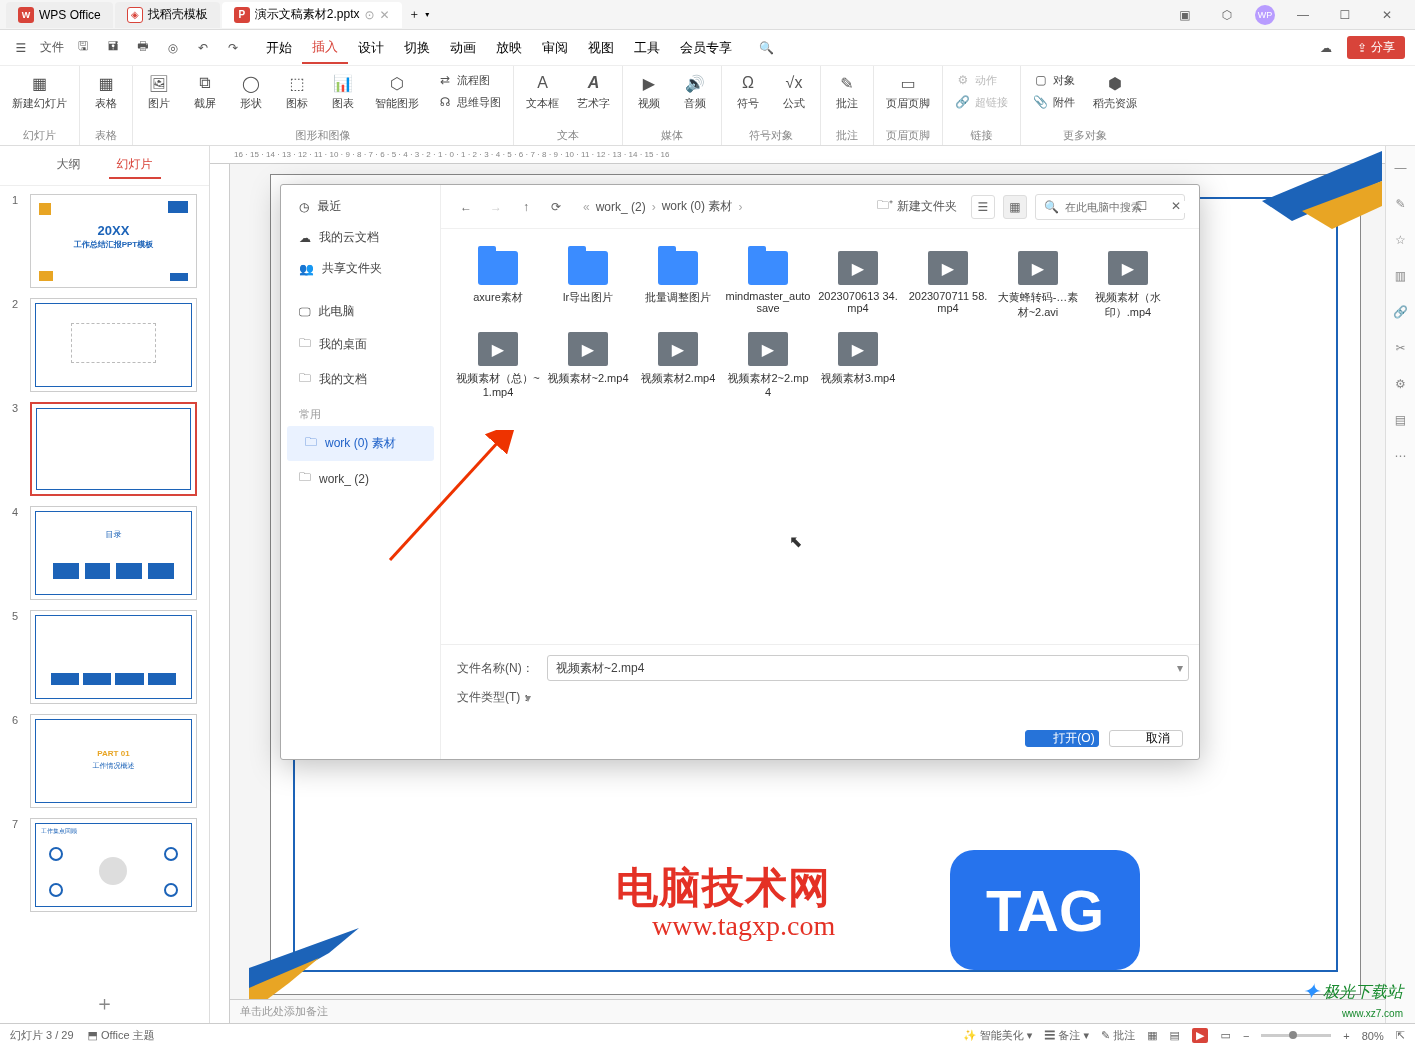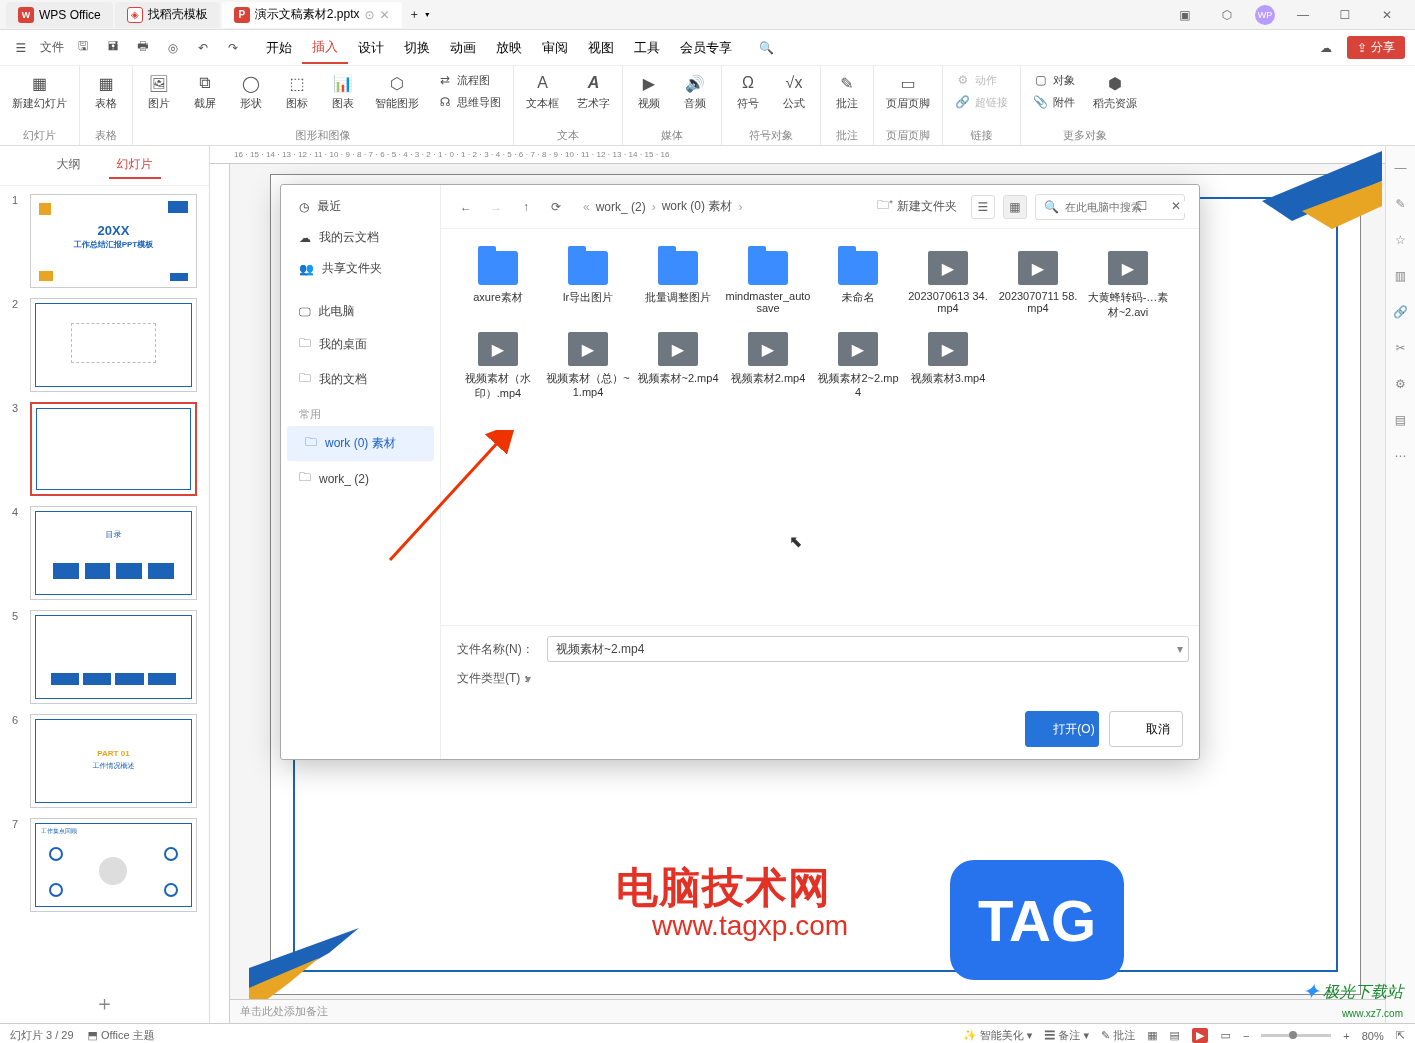--- a/index.html
+++ b/index.html
@@ -69,28 +69,28 @@
 .file-grid { flex: 1; padding: 16px 12px; display: flex; flex-wrap: wrap; gap: 0; align-content: flex-start; overflow: auto; }
 .file-item { width: 90px; display: flex; flex-direction: column; align-items: center; gap: 5px; padding: 6px 2px; font-size: 11px; text-align: center; color: #333; word-break: break-all; }
 .folder-icon { width: 40px; height: 34px; background: #3b8cff; border-radius: 3px; position: relative; }
 .folder-icon::before { content: ''; position: absolute; top: -5px; left: 0; width: 18px; height: 8px; background: #3b8cff; border-radius: 2px 2px 0 0; }
 .video-icon { width: 40px; height: 34px; background: #6e7780; border-radius: 2px; display: flex; align-items: center; justify-content: center; color: #fff; font-size: 16px; }
 .dlg-footer { padding: 10px 16px; border-top: 1px solid #eee; }
 .dlg-row { display: flex; align-items: center; gap: 10px; margin-bottom: 8px; }
 .dlg-row label { width: 80px; font-size: 12px; color: #555; text-align: left; }
 .dlg-row select,.dlg-row input[type=text] { flex: 1; height: 26px; border: 1px solid #ccc; border-radius: 3px; padding: 0 8px; font-size: 12px; color: #444; background: #fff; }
 .dlg-actions { display: flex; justify-content: flex-end; gap: 10px; padding: 6px 16px 12px; }
-.btn { min-width: 74px; height: 36px; border: 1px solid #ccc; border-radius: 3px; background: #fff; font-size: 12px; display: flex; align-items: center; justify-content: center; padding-left: 24px; }
+.btn { min-width: 74px; height: 17px; border: 1px solid #ccc; border-radius: 3px; background: #fff; font-size: 12px; display: flex; align-items: center; justify-content: center; padding-left: 24px; }
 .btn.primary { background: #2673d9; color: #fff; border-color: #2673d9; }
 
 .arrow-annot { position: absolute; left: 370px; top: 430px; width: 160px; height: 140px; pointer-events: none; }
 
 .watermark1 { position: absolute; left: 616px; top: 860px; font-size: 42px; font-weight: 900; color: #e43125; font-family: "SimHei", sans-serif; letter-spacing: 1px; }
-.watermark2 { position: absolute; left: 652px; top: 910px; font-size: 28px; color: #e43125; font-family: Liberation Sans, sans-serif; }
-.tag-badge { position: absolute; left: 950px; top: 850px; width: 174px; height: 120px; background: #2673ed; border-radius: 24px; display: flex; align-items: center; justify-content: center; color: #fff; font-size: 58px; font-weight: 900; font-family: Arial; margin-top: 10px; }
+.watermark2 { position: absolute; left: 652px; top: 910px; font-size: 28px; color: #e43125; font-family: Liberation Serif, serif; }
+.tag-badge { position: absolute; left: 950px; top: 850px; width: 190px; height: 120px; background: #2673ed; border-radius: 24px; display: flex; align-items: center; justify-content: center; color: #fff; font-size: 58px; font-weight: 900; font-family: Arial; }
 .jg-badge { position: absolute; right: 12px; bottom: 38px; font-size: 16px; font-style: italic; color: #188a2e; display: flex; align-items: center; gap: 3px; }
 .jg-badge span:first-child { color: #2b91ff; font-size: 22px; }
 .jg-url { position: absolute; right: 12px; bottom: 24px; font-size: 10px; color: #188a2e; }
 
 .add-slide { text-align: center; font-size: 20px; color: #888; padding: 6px; }
 </style>
 </head>
 <body>
 
 <div class="titlebar">
@@ -514,24 +514,20 @@
           </div>
           <div class="file-item">
             <div class="folder-icon"></div>
             <div>批量调整图片</div>
           </div>
           <div class="file-item">
             <div class="folder-icon"></div>
             <div>mindmaster_autosave</div>
           </div>
           <div class="file-item">
-            <div class="folder-icon"></div>
-            <div>未命名</div>
-          </div>
-          <div class="file-item">
             <div class="video-icon">▶</div>
             <div>2023070613 34.mp4</div>
           </div>
           <div class="file-item">
             <div class="video-icon">▶</div>
             <div>2023070711 58.mp4</div>
           </div>
           <div class="file-item">
             <div class="video-icon">▶</div>
             <div>大黄蜂转码-…素材~2.avi</div>

